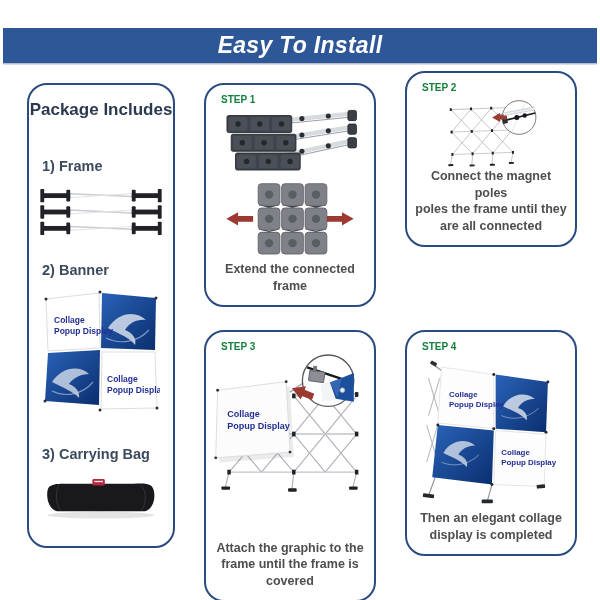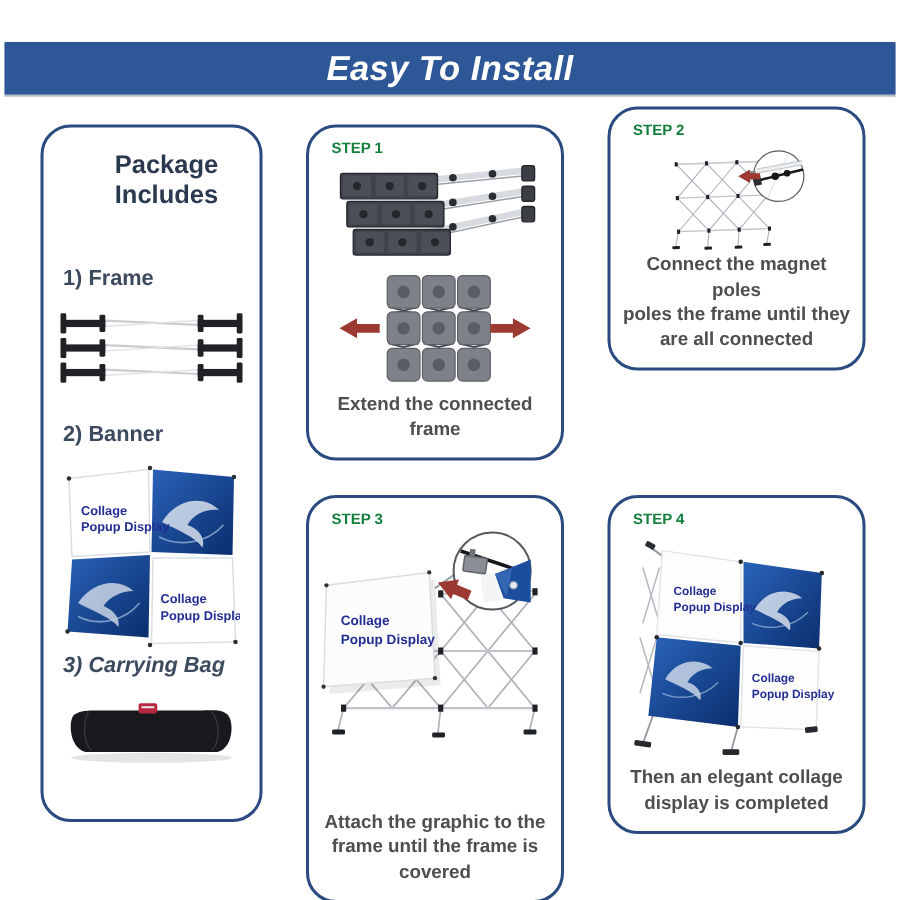--- a/index.html
+++ b/index.html
@@ -25,25 +25,25 @@
   .step2-box{left:405px;top:71px;width:172px;height:176px;}
   .step3-box{left:204px;top:330px;width:172px;height:272px;}
   .step4-box{left:405px;top:330px;width:172px;height:226px;}
   .step-box{display:flex;flex-direction:column;}
   .step-label{padding:9px 0 0 15px;font-size:10px;font-weight:700;color:#15803d;}
   .caption{
     margin-top:auto;padding:0 6px 11px;text-align:center;
     font-size:12.5px;font-weight:600;color:#4e4e4e;line-height:1.32;white-space:pre-line;
   }
   
-  .pkg-title{margin-top:15px;text-align:center;font-size:17px;font-weight:700;color:#2a3950;padding-left:20px;}
+  .pkg-title{margin-top:15px;text-align:center;font-size:17px;font-weight:700;color:#2a3950;}
   .pkg-item{margin:0 0 0 13px;font-size:14.5px;font-weight:600;color:#3c4a5e;}
   .pkg-item.i1{margin-top:38px;}
   .pkg-item.i2{margin-top:24px;}
-  .pkg-item.i3{font-style:italic;}
+  .pkg-item.i3{margin-top:30px;}
   .gfx{display:block;margin:0 auto;}
   .g-frame{margin-top:12px;}
   .g-collage{margin-top:12px;}
   .g-bag{margin-top:14px;}
   .step-box svg{display:block;margin:2px auto 0;}
   svg text{font-family:"Liberation Sans",sans-serif;font-weight:700;}
 </style>
 </head>
 <body>
 

